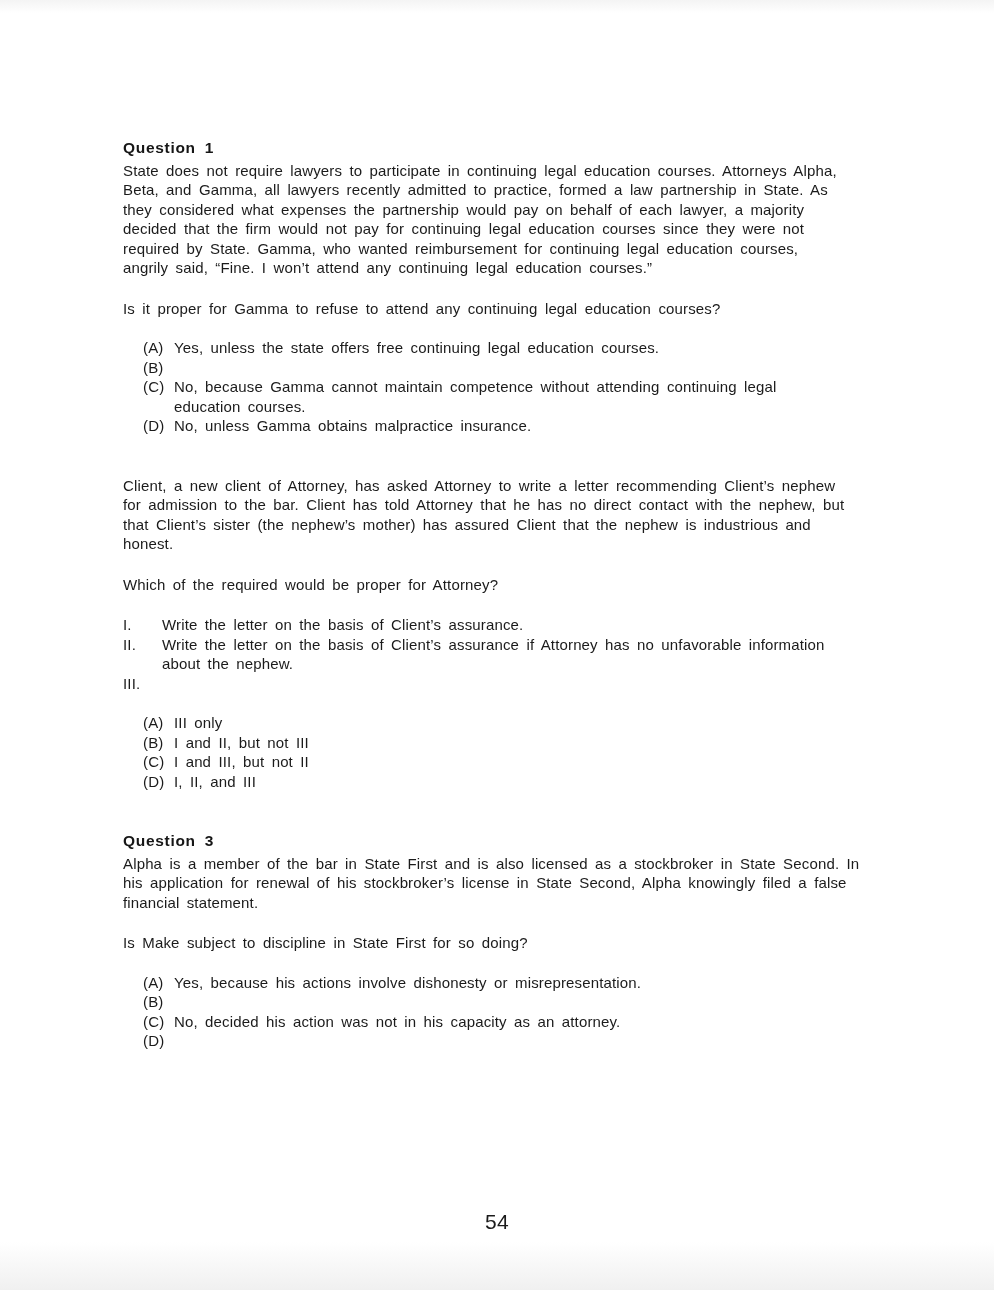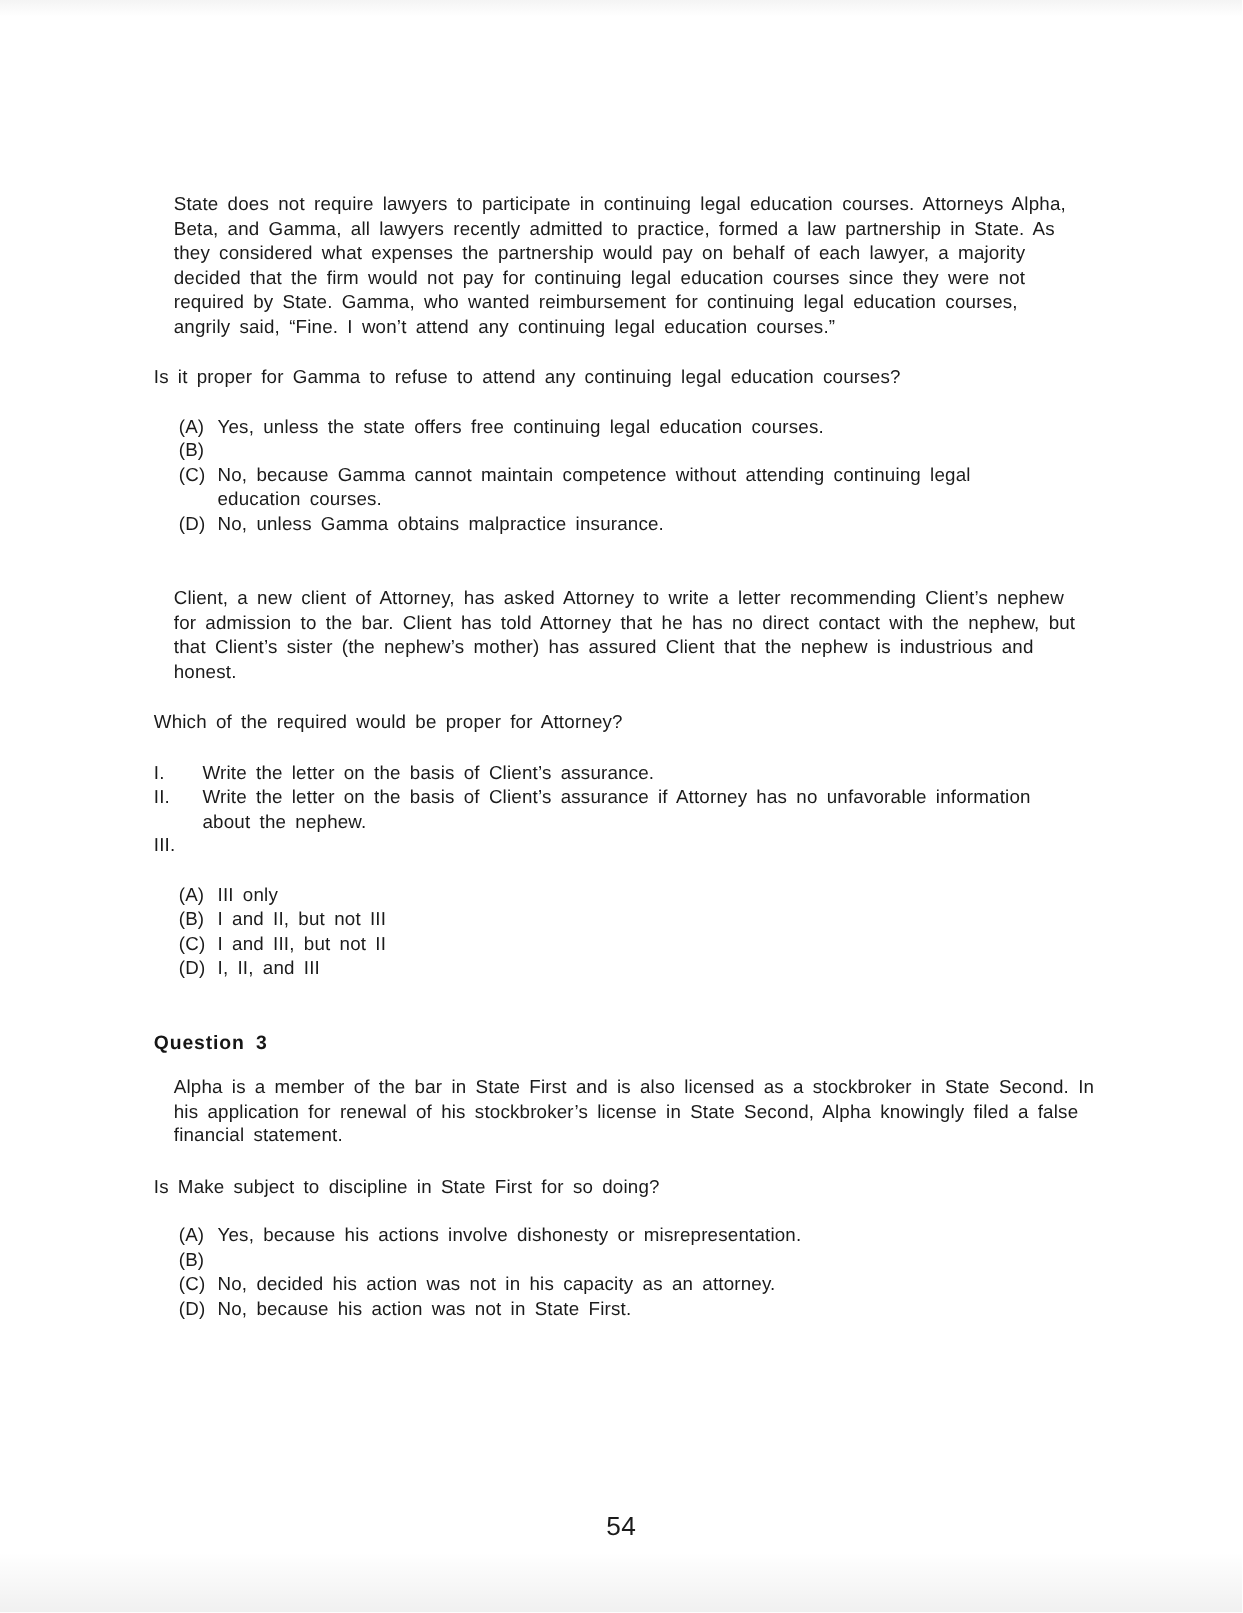--- a/index.html
+++ b/index.html
@@ -41,21 +41,21 @@
   .question + .question { margin-top: 40px; }
   .q-heading {
     font-size: 15.5px;
     font-weight: 700;
     letter-spacing: 0.7px;
     word-spacing: 4px;
     margin: 0 0 3px 0;
     color: #161616;
   }
   .pre { white-space: pre-line; }
-  .q-body { margin: 16px; }
+  .q-body { margin: 0; }
   .q-prompt { margin: 21px 0 0 0; }
   .numerals { margin-top: 21px; }
   .numeral-row { display: flex; align-items: flex-start; }
   .numeral-label { width: 39px; flex: 0 0 39px; }
   .options { margin-top: 20px; padding-left: 20px; }
   .option-row { display: flex; align-items: flex-start; }
   .option-label { width: 31px; flex: 0 0 31px; }
   .page-number {
     position: absolute;
     top: 1210px;
@@ -68,20 +68,21 @@
 </style>
 </head>
 <body>
 
 <div class="page">
   <div class="top-shade"></div>
 
   <div class="content">
 
     <div class="question">
+      <p class="q-heading">Question 1</p>
       <p class="q-body pre">State does not require lawyers to participate in continuing legal education courses. Attorneys Alpha,
 Beta, and Gamma, all lawyers recently admitted to practice, formed a law partnership in State. As
 they considered what expenses the partnership would pay on behalf of each lawyer, a majority
 decided that the firm would not pay for continuing legal education courses since they were not
 required by State. Gamma, who wanted reimbursement for continuing legal education courses,
 angrily said, “Fine. I won’t attend any continuing legal education courses.”</p>
       <p class="q-prompt">Is it proper for Gamma to refuse to attend any continuing legal education courses?</p>
       <div class="options">
         <div class="option-row">
           <span class="option-label">(A)</span>
@@ -155,21 +156,20 @@
         </div>
         <div class="option-row">
           <span class="option-label">(B)</span>
         </div>
         <div class="option-row">
           <span class="option-label">(C)</span>
           <span class="option-text pre">No, decided his action was not in his capacity as an attorney.</span>
         </div>
         <div class="option-row">
           <span class="option-label">(D)</span>
-          <span class="option-text pre">No, because his action was not in State First.</span>
         </div>
       </div>
     </div>
 
   </div>
 
   <div class="page-number">54</div>
 
   <div class="bottom-shade"></div>
 </div>

